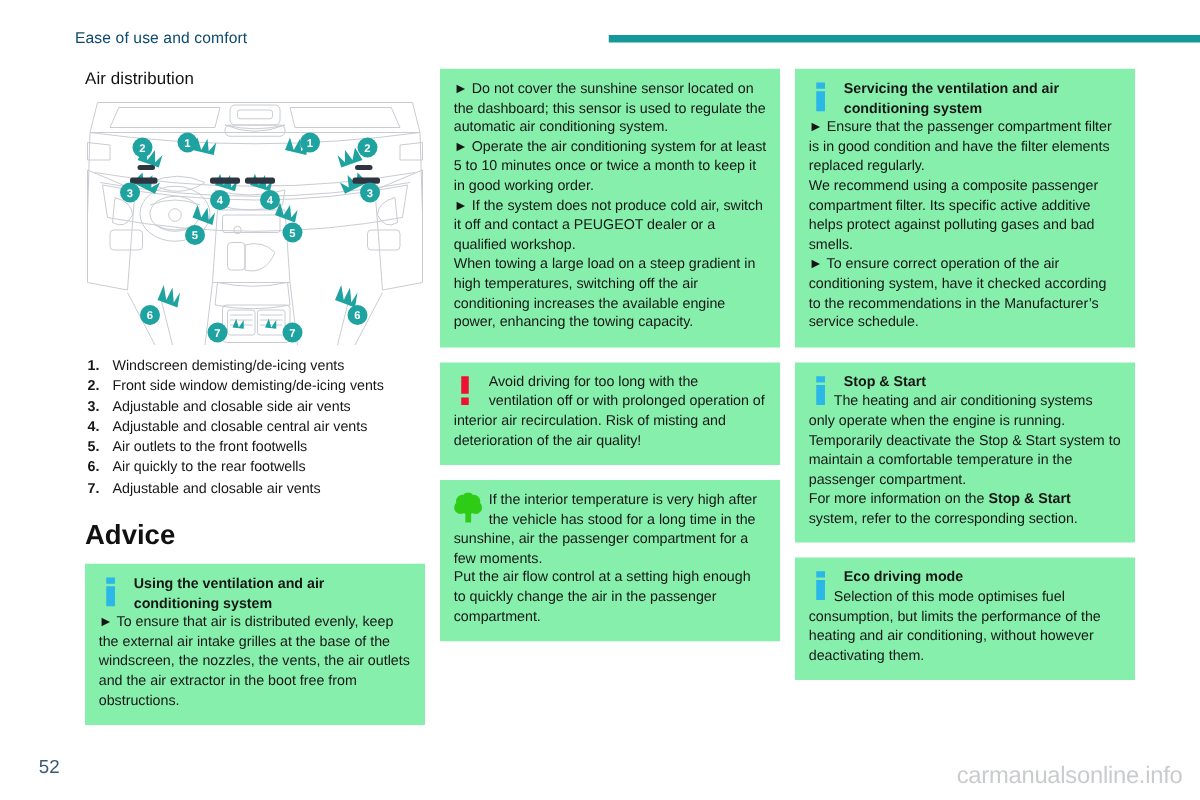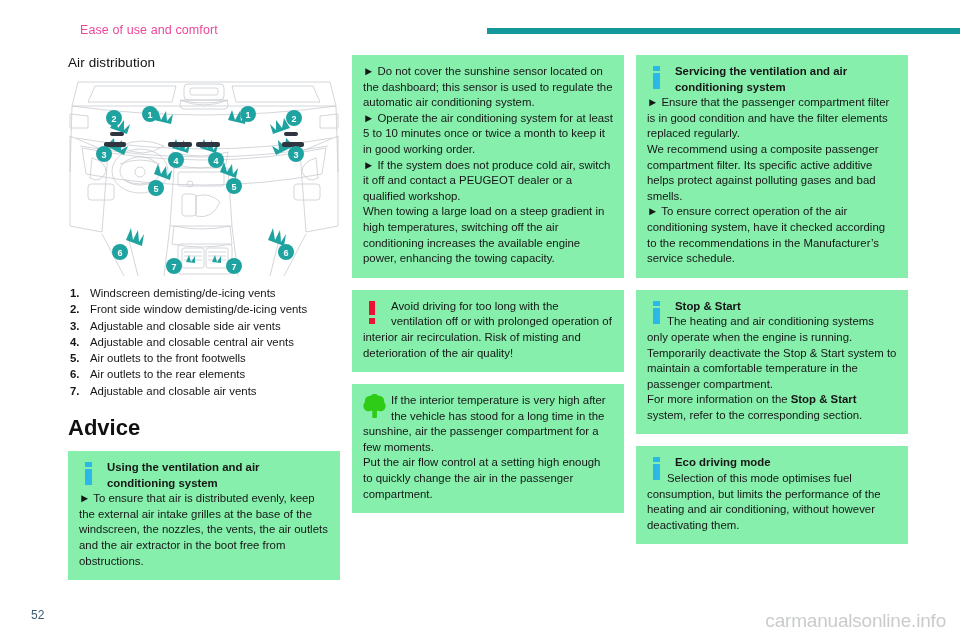--- a/index.html
+++ b/index.html
@@ -8,23 +8,23 @@
     width: 960px; height: 640px;
     background: #ffffff;
     font-family: "Liberation Sans", sans-serif;
     overflow: hidden;
   }
   .page { position: relative; width: 960px; height: 640px; }
 
   
   .hdr-title {
     position: absolute;
-    left: 80px; top: 23px;
+    left: 60px; top: 23px;
     font-size: 12.5px;
-    color: #ec4899;
+    color: #0c4a6e;
     letter-spacing: .1px;
     white-space: nowrap;
   }
   .hdr-rule {
     position: absolute;
     left: 487px; top: 28px;
     width: 473px; height: 6px;
     background: #14989A;
   }
 
@@ -136,21 +136,21 @@
     position: absolute; left: 6px; top: 18px;
     width: 6px; height: 6px; background: #EE1133;
   }
   
   .ic-tree { position: relative; width: 24px; height: 26px; }
 
   
   .pagenum {
     position: absolute;
     left: 31px; bottom: 18px;
-    font-size: 12px;
+    font-size: 15px;
     color: #3c5a73;
   }
   .watermark {
     position: absolute;
     right: 14px; bottom: 8px;
     font-size: 19px;
     color: #c9cbcd;
     letter-spacing: -.2px;
   }
 </style>
@@ -295,21 +295,21 @@
         </g>
       </svg>
     </div>
 
     <ol class="numlist">
       <li>Windscreen demisting/de-icing vents</li>
       <li>Front side window demisting/de-icing vents</li>
       <li>Adjustable and closable side air vents</li>
       <li>Adjustable and closable central air vents</li>
       <li>Air outlets to the front footwells</li>
-      <li>Air outlets to the rear elements</li>
+      <li>Air quickly to the rear footwells</li>
       <li>Adjustable and closable air vents</li>
     </ol>
 
     <h1 class="big-title">Advice</h1>
 
     <div class="box">
       <div class="box-head">
         <span class="icon-abs">
           <span class="ic-info"><span class="dot"></span><span class="stem"></span></span>
         </span>

